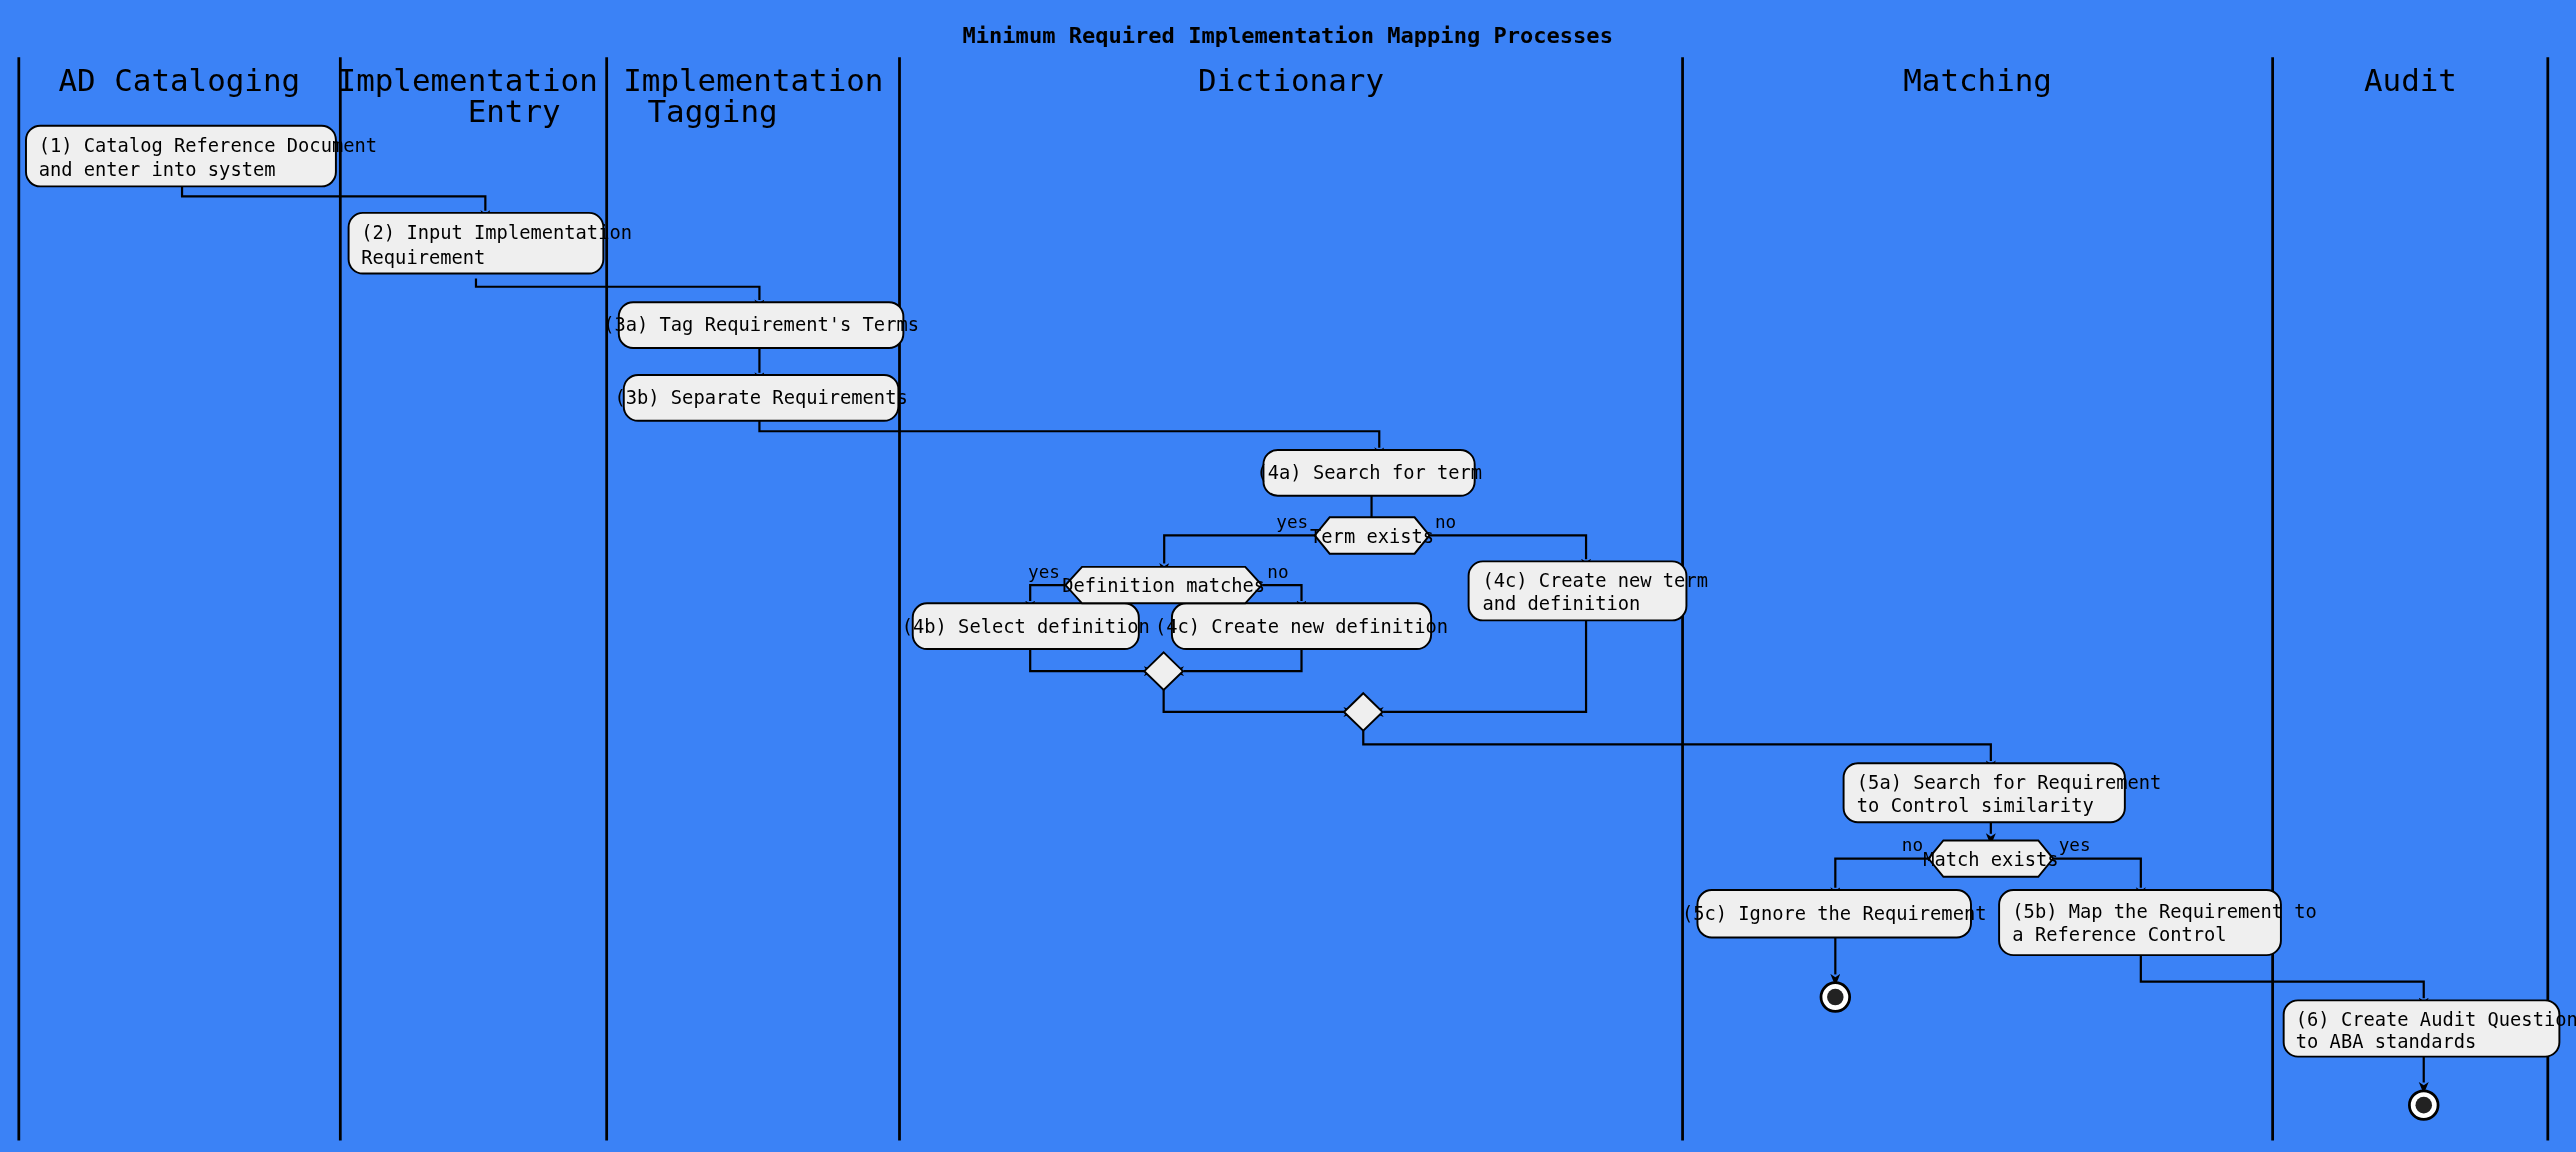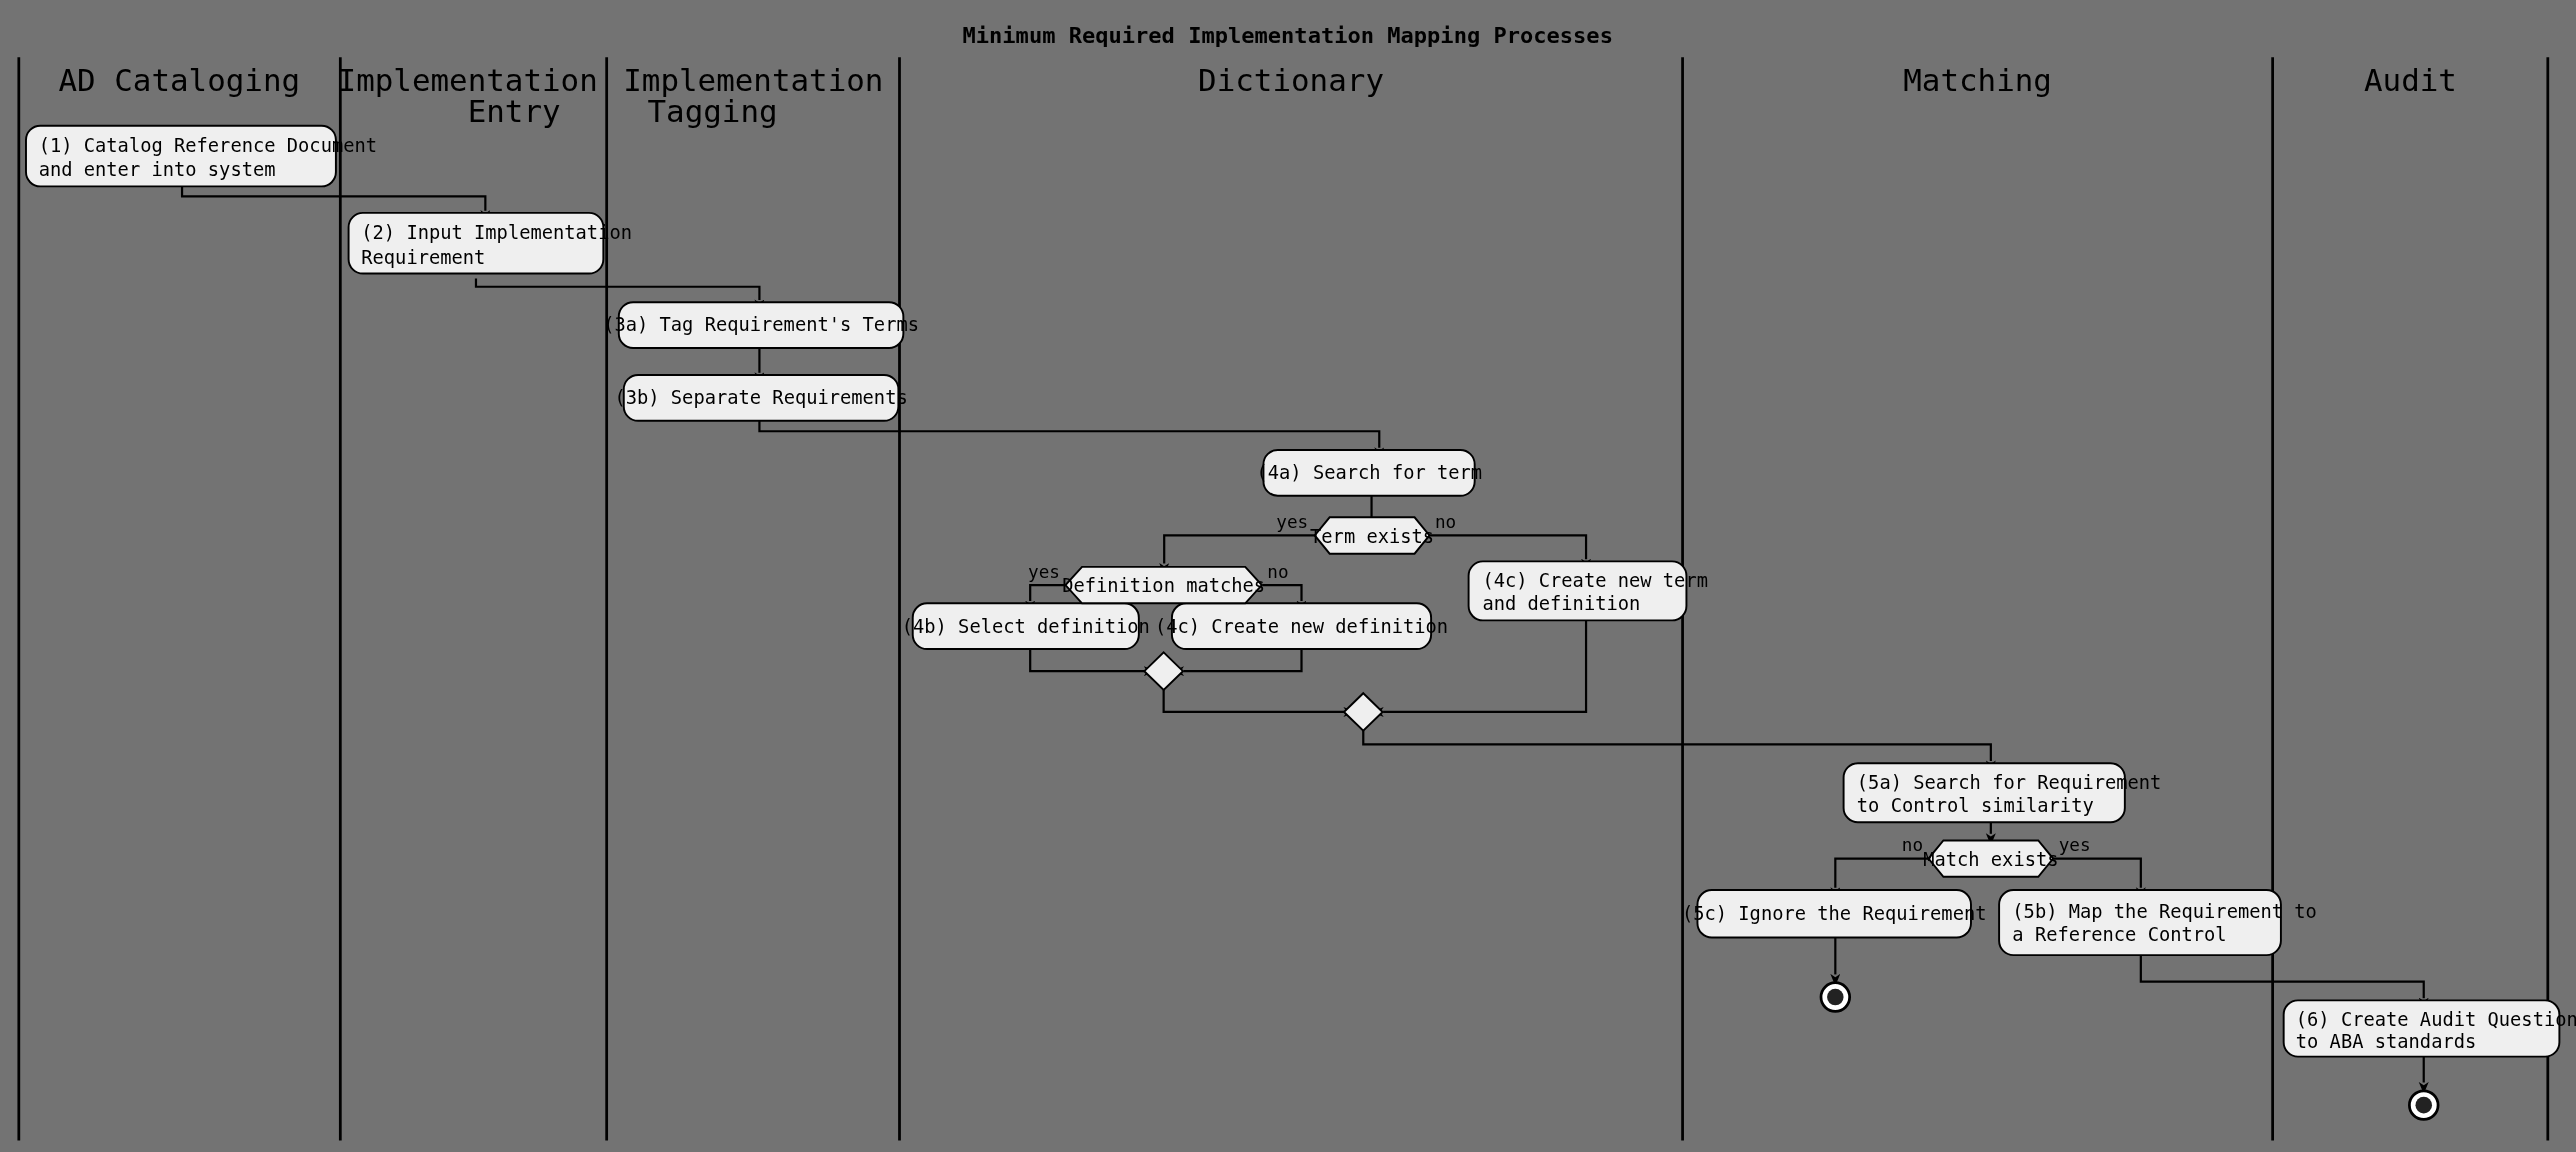--- a/index.html
+++ b/index.html
@@ -4,21 +4,21 @@
 <style>
   html, body {
     margin: 0;
     padding: 0;
     background: #ffffff;
   }
   #canvas {
     position: relative;
     width: 2576px;
     height: 1152px;
-    background: #737373;
+    background: #3b82f6;
     font-family: "DejaVu Sans Mono", "Liberation Mono", monospace;
     overflow: hidden;
   }
   svg { display: block; }
   .diagram-title {
     font-family: "DejaVu Sans Mono", "Liberation Mono", monospace;
     font-size: 40px;
     font-weight: bold;
     fill: #000000;
   }

